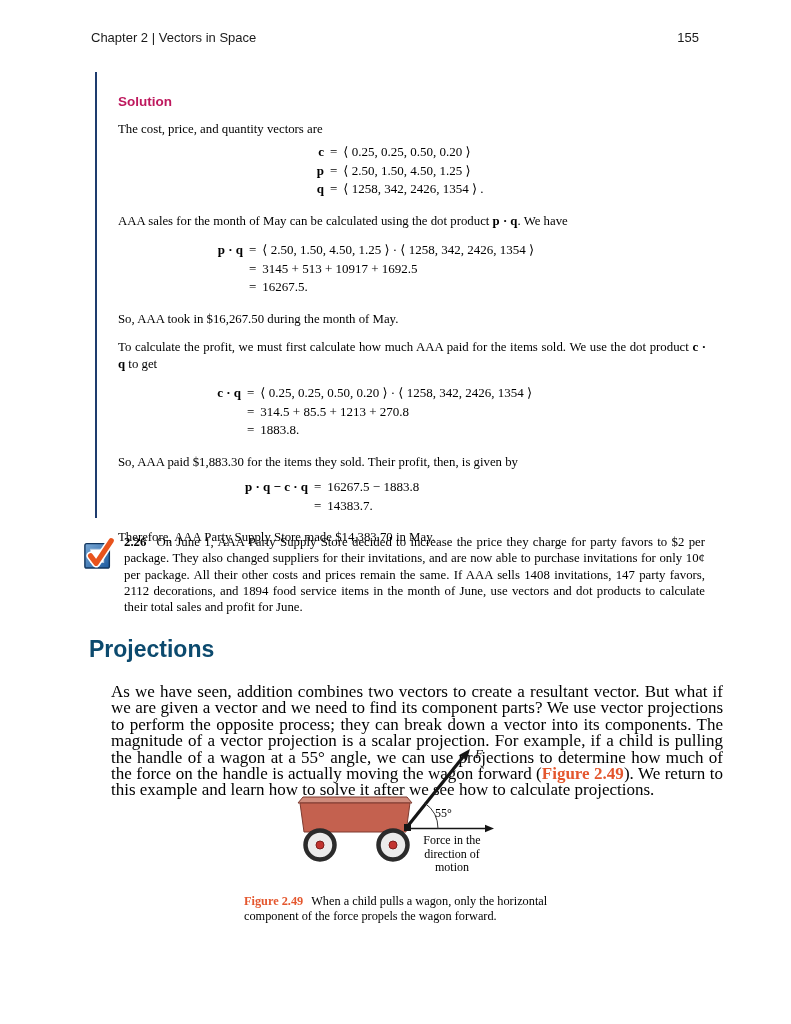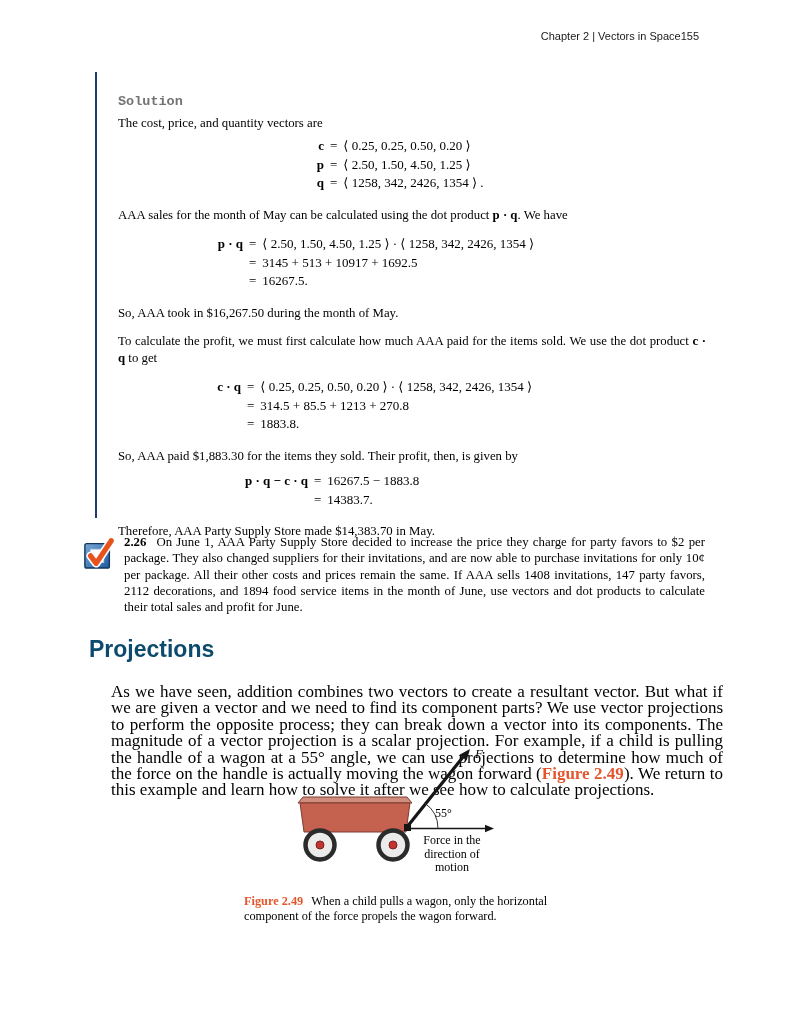--- a/index.html
+++ b/index.html
@@ -1,24 +1,24 @@
 <!DOCTYPE html>
 <html><head>
 <meta charset="utf-8">
 <style>
   html,body{margin:0;padding:0;background:#888;}
   .page{position:relative;width:791px;height:1024px;background:#ffffff;overflow:hidden;
         font-family:"Liberation Serif", serif;color:#000;}
   
-  .header{position:absolute;top:30px;left:91px;right:92px;display:flex;justify-content:flex-end;
-          font-family:"Liberation Sans", sans-serif;font-size:11px;color:#1a1a1a;}
+  .header{position:absolute;top:30px;left:91px;right:92px;display:flex;justify-content:space-between;
+          font-family:"Liberation Sans", sans-serif;font-size:13px;color:#1a1a1a;}
   
   .rule{position:absolute;left:95px;top:72px;width:2px;height:446px;background:#1e3c6e;}
   .solution{position:absolute;left:118px;top:94px;width:588px;font-size:12.8px;line-height:16.5px;}
-  .solution h3{font-family:Liberation Mono, monospace;font-size:13.5px;color:#737373;margin:0 0 4px 0;}
+  .solution h3{font-family:Liberation Sans, sans-serif;font-size:13.5px;color:#be185d;margin:0 0 10px 0;}
   .solution p{margin:0 0 12px 0;text-align:justify;}
   .bmath{font-weight:bold;}
   .eq{font-size:13px;margin-bottom:14px;}
   .eq-row{display:flex;line-height:18.5px;}
   .eq .lhs{font-weight:bold;text-align:right;flex:none;}
   .eq .sign{padding:0 6px;flex:none;}
   .eq-v{margin-left:192px;} .eq-v .lhs{width:14px;}
   .eq-pq{margin-left:89px;} .eq-pq .lhs{width:36px;}
   .eq-cq{margin-left:87px;} .eq-cq .lhs{width:36px;}
   .eq-pr{margin-left:118px;} .eq-pr .lhs{width:72px;}

